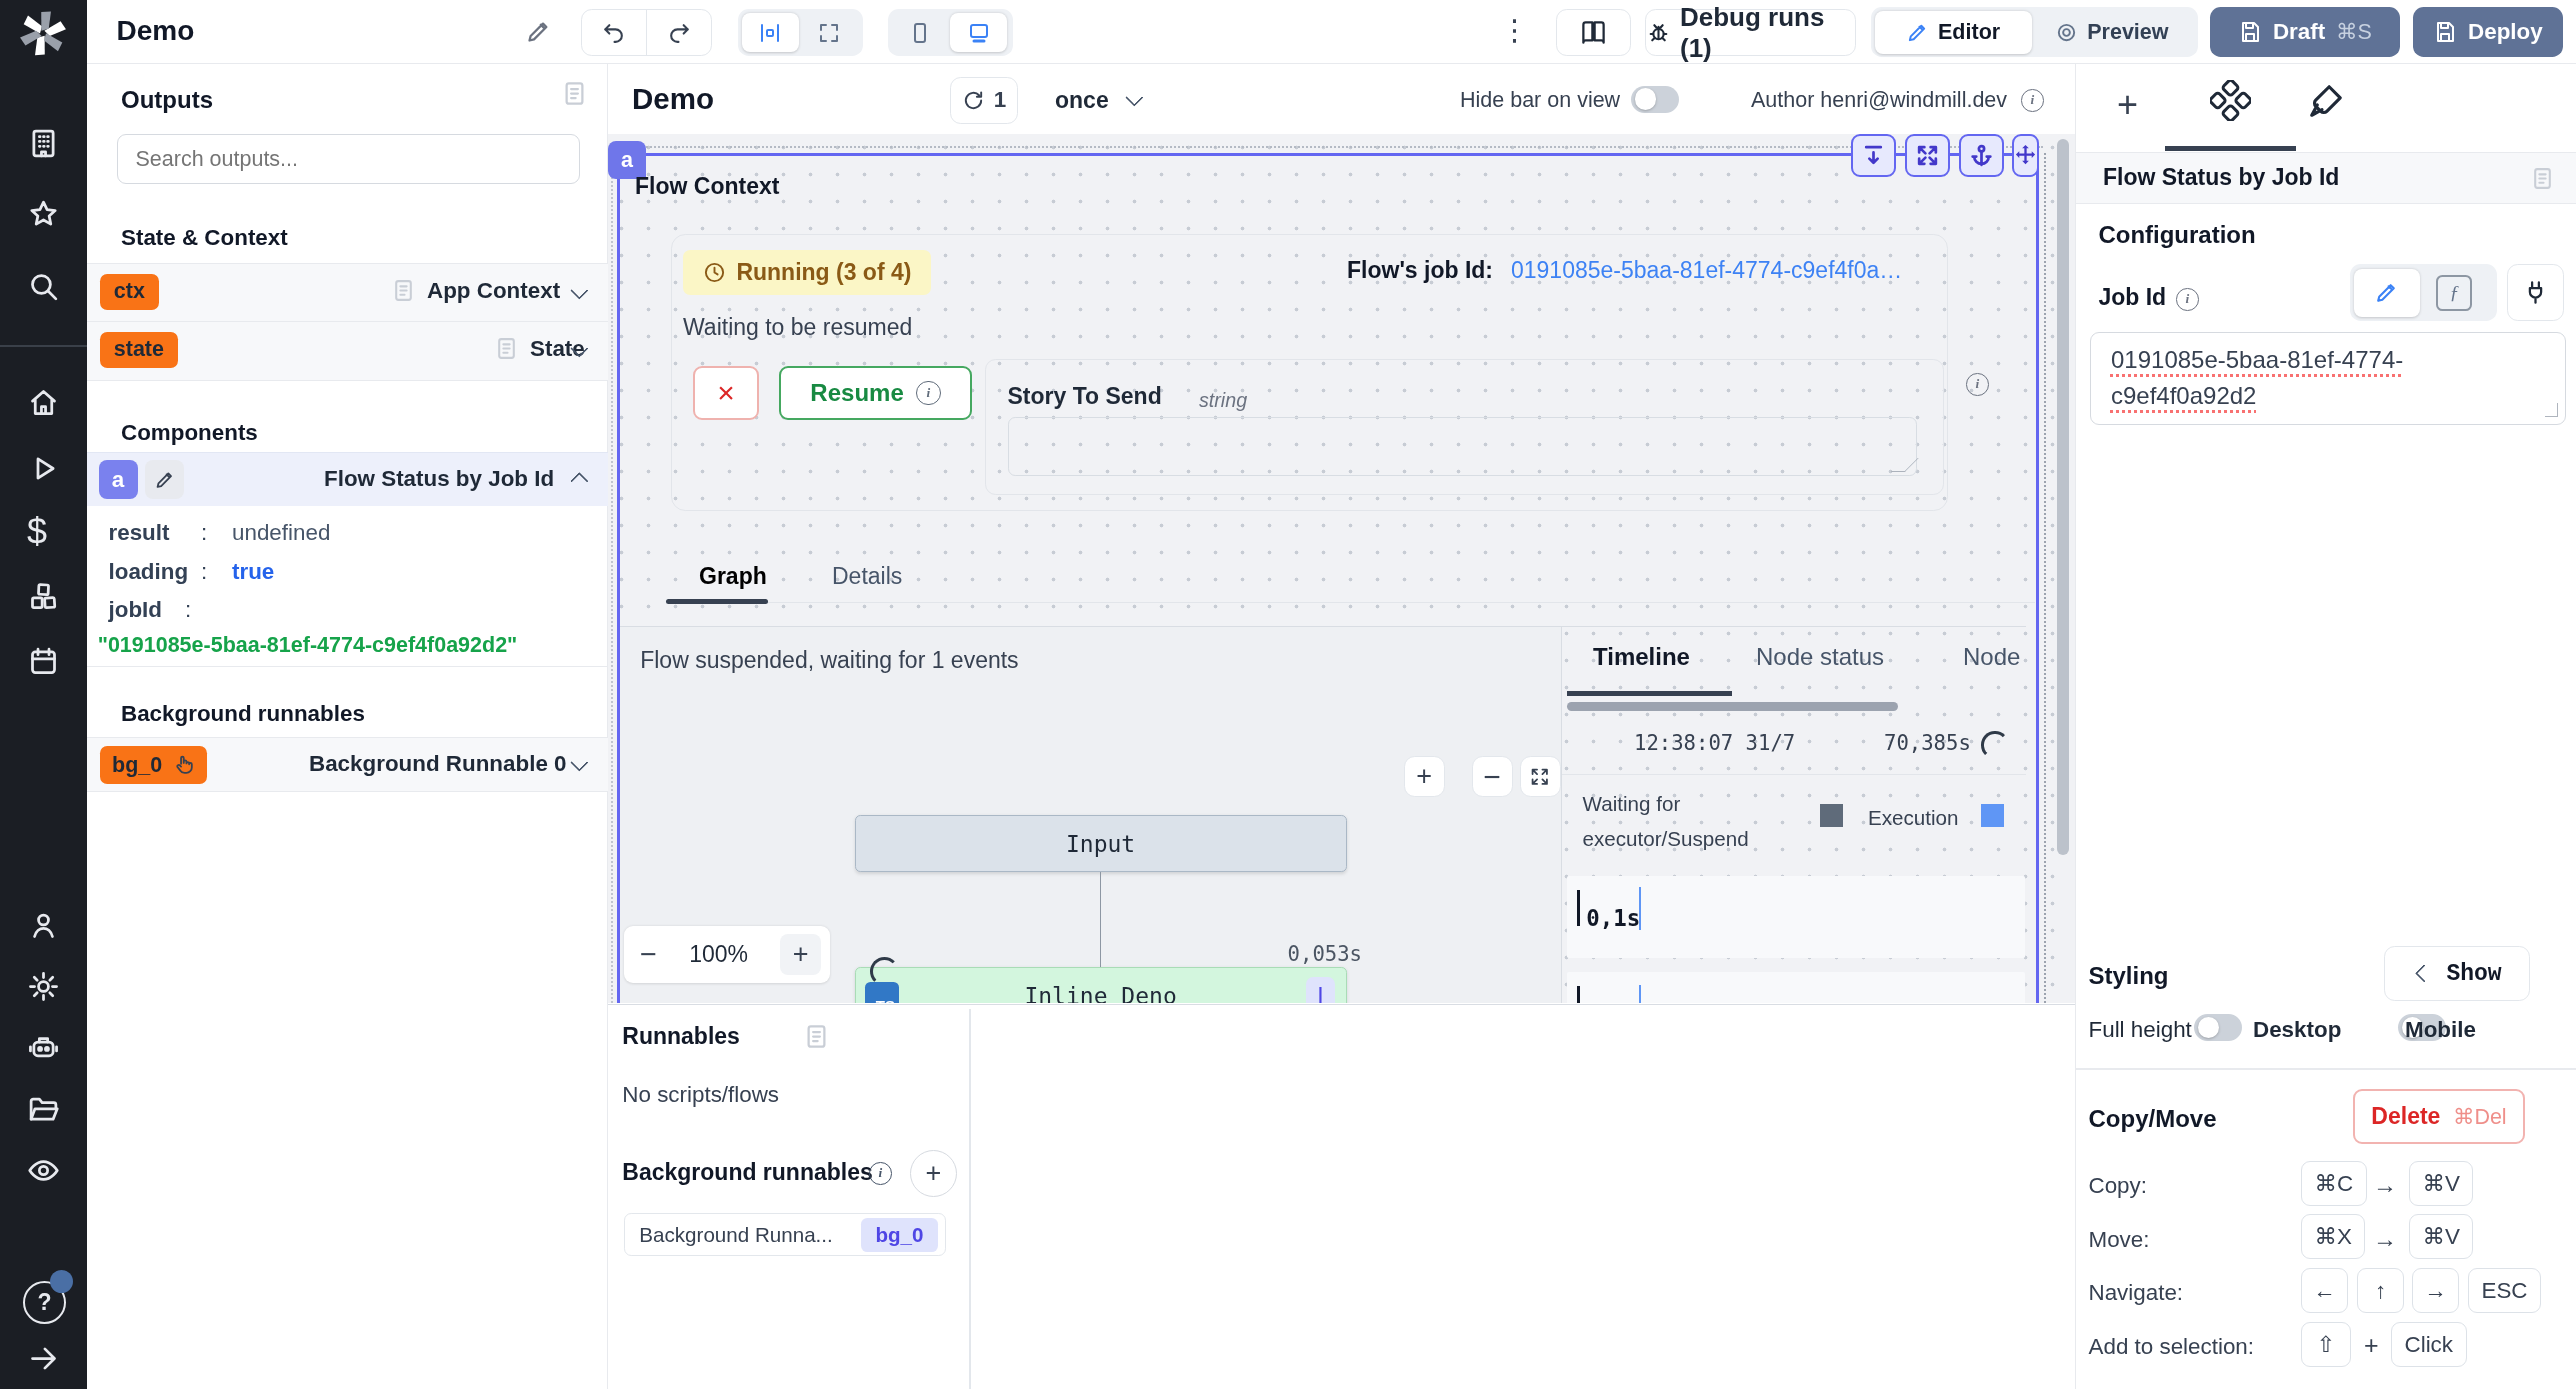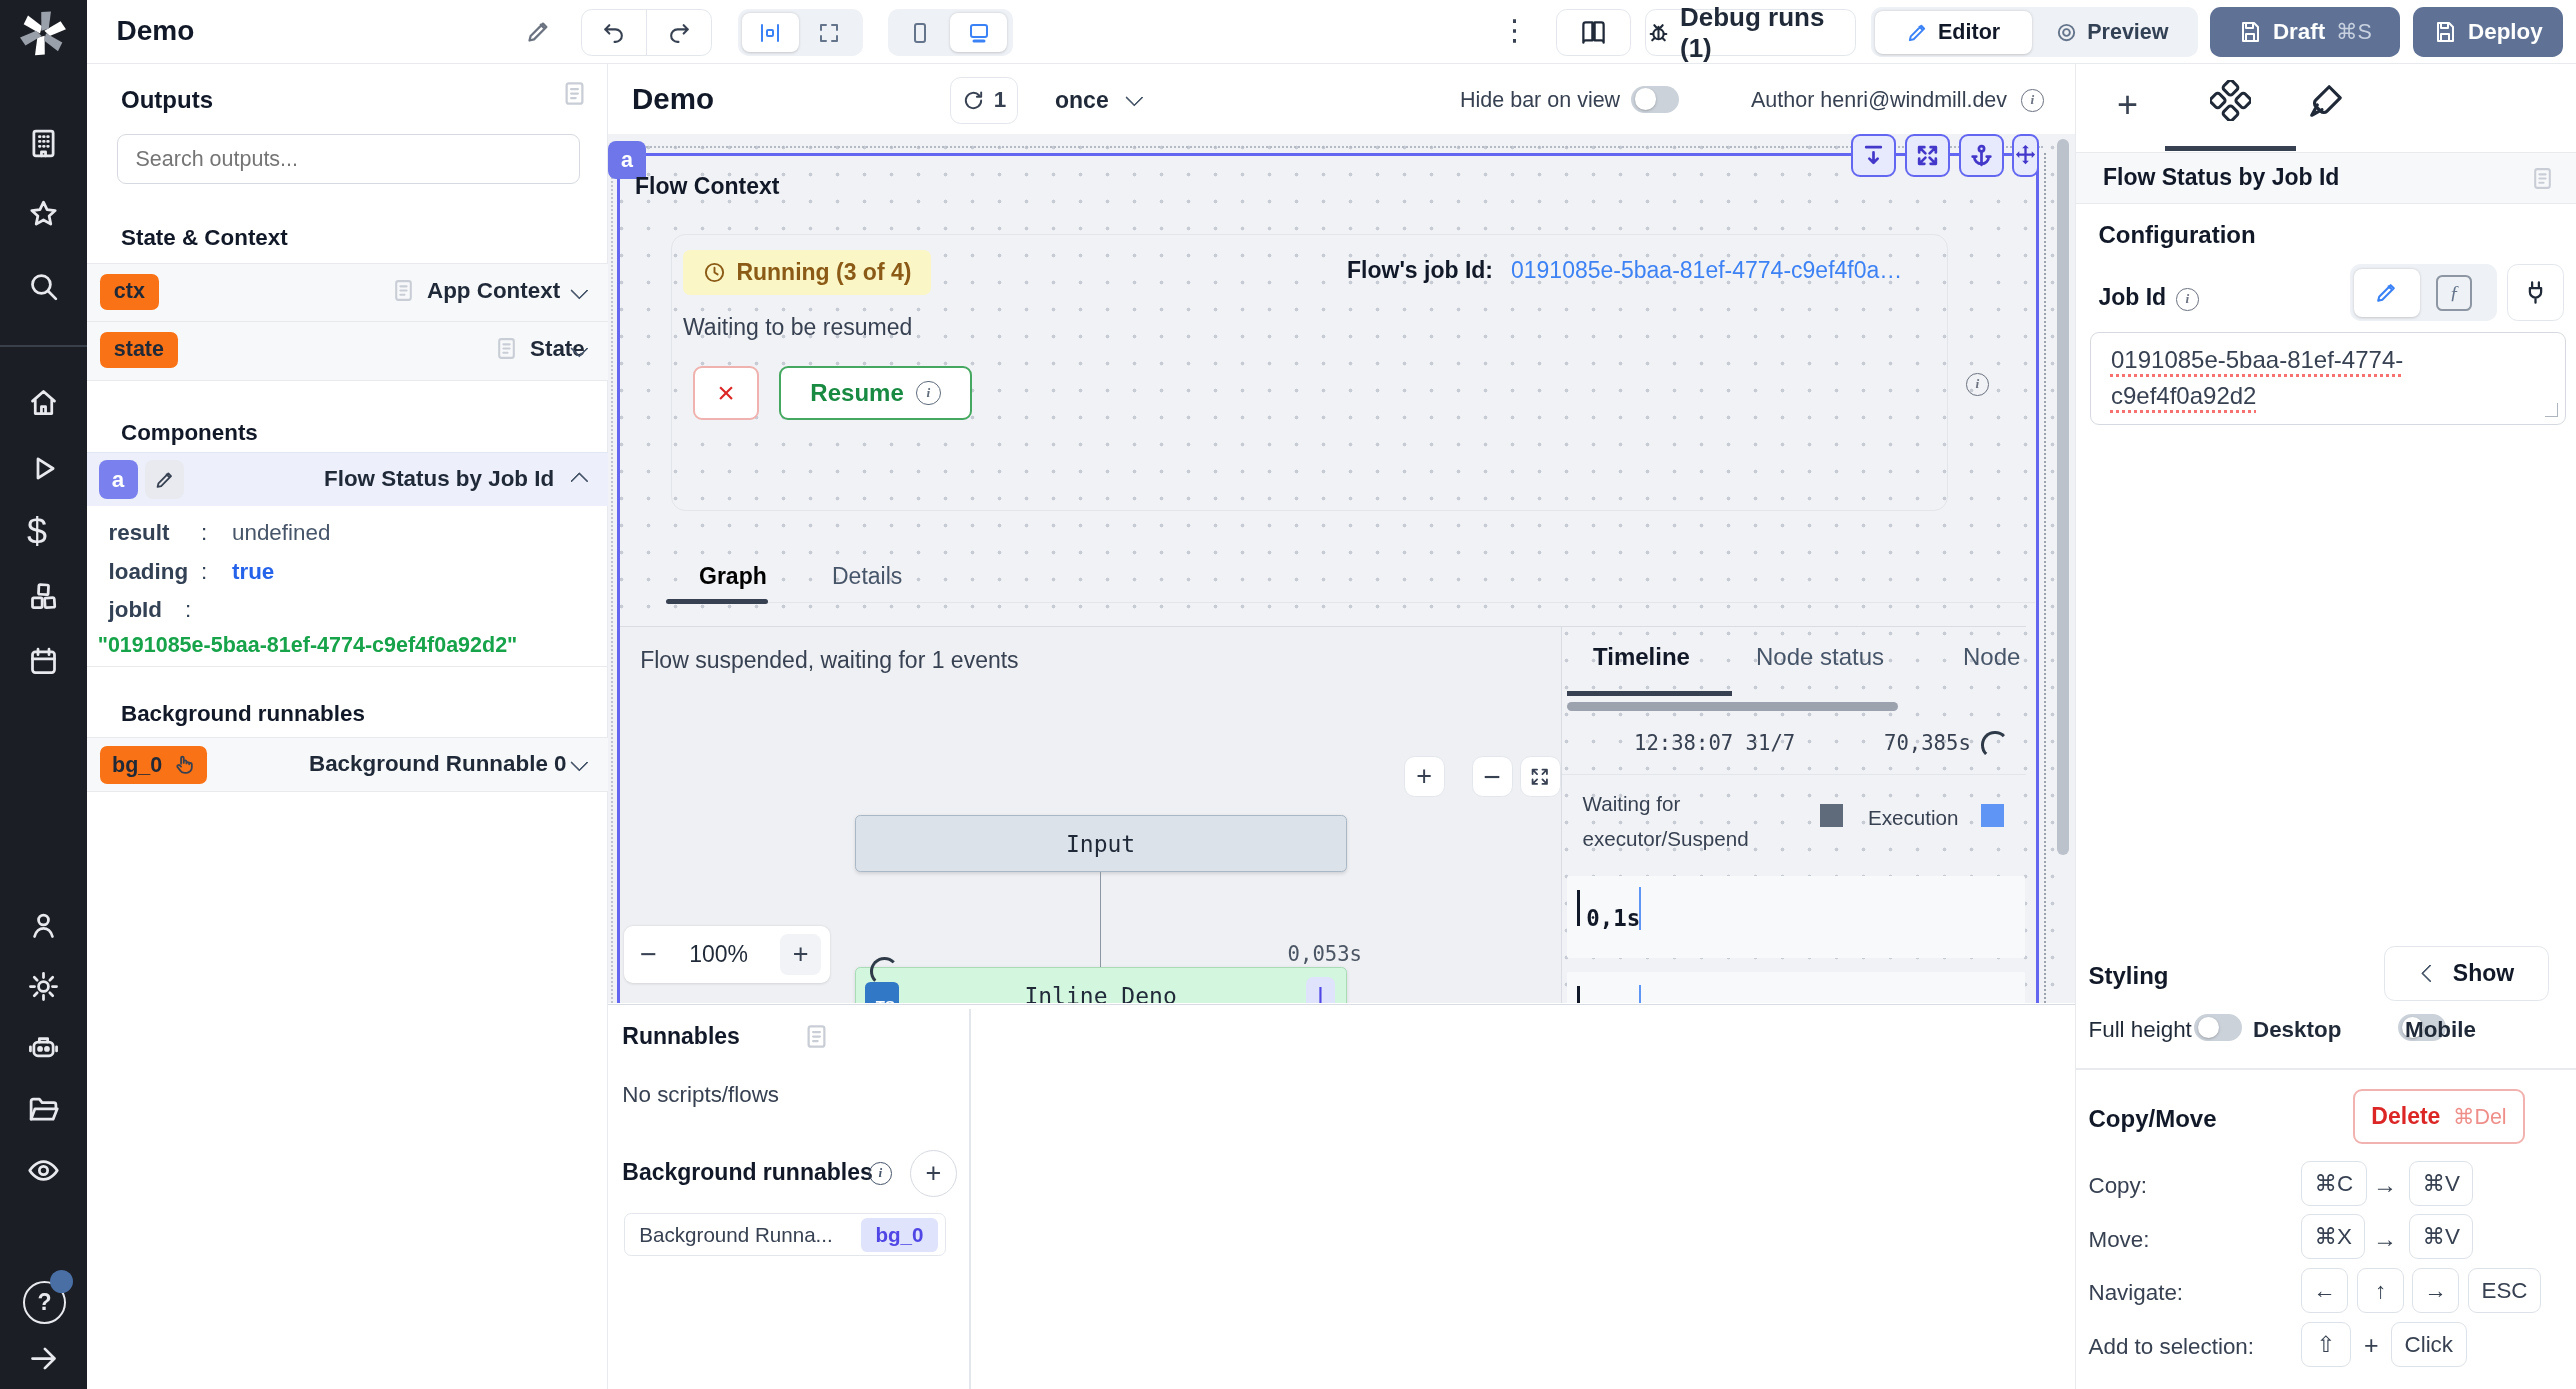--- a/index.html
+++ b/index.html
@@ -386,20 +386,26 @@
     <span class="a" style="left:739px;top:193px;font-size:23px;font-weight:700;color:#111827;">Flow's job Id:</span>
     <span class="a" style="left:903px;top:193px;font-size:23px;color:#3d82f4;">0191085e-5baa-81ef-4774-c9ef4f0a…</span>
     <span class="a" style="left:75px;top:250px;font-size:23px;color:#374151;">Waiting to be resumed</span>
     <div class="a" style="left:85px;top:302px;width:66px;height:54px;border:2.2px solid #efb2ae;border-radius:9px;background:#fff;display:flex;align-items:center;justify-content:center;box-sizing:border-box;">
       <span style="font-size:30px;color:#dc2626;line-height:1;">×</span>
     </div>
     <div class="a" style="left:171px;top:302px;width:193px;height:54px;border:2.2px solid #45a860;border-radius:9px;background:#fff;display:flex;align-items:center;justify-content:center;gap:12.5px;box-sizing:border-box;">
       <span style="font-size:24px;font-weight:700;color:#188a42;">Resume</span>
       <span class="info" style="color:#5f6b7a;width:22.4px;height:22.4px;">i</span>
     </div>
+    <div class="a" style="left:377px;top:295px;width:959px;height:136px;border:1.8px solid #e2e5ea;border-radius:10.7px;box-sizing:border-box;">
+      <span style="position:absolute;left:21.5px;top:23px;font-size:23px;font-weight:700;color:#1f2937;">Story To Send</span>
+      <span style="position:absolute;left:213px;top:29px;font-size:19.7px;font-style:italic;color:#6b7280;">string</span>
+      <textarea style="position: absolute; left: 21.5px; top: 57px; width: 909px; height: 59px; border: 1.8px solid rgb(216, 221, 227); border-radius: 7.2px; background: transparent; resize: none; box-sizing: border-box; outline: none;"></textarea>
+      <span style="position:absolute;right:32px;bottom:23px;width:12.5px;height:12.5px;border-right:1.8px solid #9ca3af;border-bottom:1.8px solid #9ca3af;transform:skew(-45deg) rotate(0deg);opacity:.8;"></span>
+    </div>
     <span class="a info" style="left:1358px;top:309px;color:#6b7280;">i</span>
 
     
     <span class="a" style="left:91px;top:499px;font-size:23px;font-weight:700;color:#000000;">Graph</span>
     <span class="a" style="left:224px;top:499px;font-size:23px;color:#475569;">Details</span>
     <div class="a" style="left:58px;top:538px;width:1369px;height:0.9px;background:#e2e5ea;"></div>
     <div class="a" style="left:58px;top:535px;width:102px;height:4.5px;background:#374151;border-radius:2.7px;"></div>
 
     
     <div class="a" style="left:11.6px;top:562px;width:941px;height:377px;background:#eef0f3;border-top:0.9px solid #d9dde3;box-sizing:border-box;">
@@ -531,21 +537,21 @@
           <path d="M9 3v5M15 3v5M7 8h10v3.5a5 5 0 0 1-10 0zM12 16.5V21"></path>
         </svg>
     </div>
     <div class="a" style="left:14.3px;top:268px;width:476px;height:93px;border:1.8px solid #d6dae0;border-radius:9px;box-sizing:border-box;padding:9px 19.7px;font-size:24px;color:#374151;line-height:1.5;">
       <span class="redline" style="display:block;">0191085e-5baa-81ef-4774-</span>
       <span class="redline" style="display:block;">c9ef4f0a92d2</span>
       <span style="position:absolute;right:7.2px;bottom:7.2px;width:12.5px;height:12.5px;border-right:1.8px solid #9ca3af;border-bottom:1.8px solid #9ca3af;opacity:.8;"></span>
     </div>
     
     <span class="a" style="left:12.5px;top:898px;font-size:24px;font-weight:700;color:#111827;">Styling</span>
-    <div class="a tbtn" style="left:308px;top:882px;width:165px;height:55px;gap:16px;">
+    <div class="a tbtn" style="left:308px;top:882px;width:146px;height:55px;gap:16px;font-family:Liberation Mono, monospace;">
       <span class="chv chv-left" style="margin-left:5.4px;"></span>
       <span style="font-size:23px;font-weight:700;color:#111827;">Show</span>
     </div>
     <span class="a" style="left:12.5px;top:953px;font-size:22.4px;color:#1f2937;">Full height</span>
     <span class="a tgl" style="left:118px;top:950px;"></span>
     <span class="a" style="left:177px;top:953px;font-size:22.4px;font-weight:600;color:#1f2937;">Desktop</span>
     <span class="a tgl" style="left:270px;top:950px;"></span>
     <span class="a" style="left:329px;top:953px;font-size:22.4px;font-weight:600;color:#1f2937;">Mobile</span>
     <div class="a" style="left:0;top:1004px;width:501px;height:1.8px;background:#e8eaee;"></div>
     

